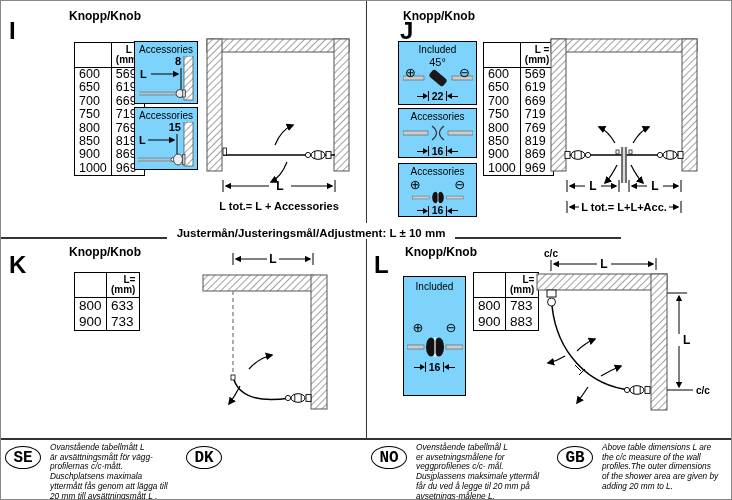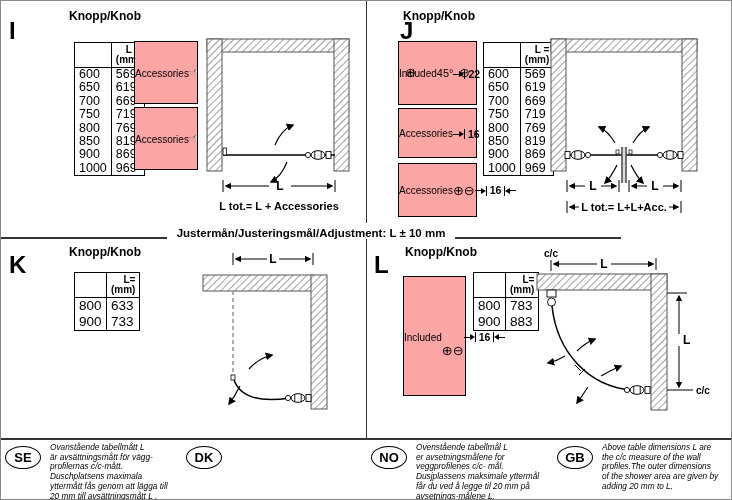--- a/index.html
+++ b/index.html
@@ -13,22 +13,22 @@
   
   .dims { position:absolute; border-collapse:collapse; border:1px solid #000; background:#fff; }
   .dims th { font-weight:bold; font-size:10px; line-height:10px; padding:2px 4px; text-align:right;
              border-bottom:1px solid #000; vertical-align:bottom; }
   .dims td { font-size:12.5px; line-height:13.4px; padding:0 4px; text-align:left; }
   .dims.big td { font-size:13.5px; line-height:16px; }
   .dims th:last-child, .dims td:last-child { border-left:1px solid #000; }
   .dims th:first-child { min-width:32px; }
 
   
-  .box { position:absolute; border:1px solid #000; background:#fca5a5; display:flex;
-         flex-direction:row; align-items:center; }
+  .box { position:absolute; border:1px solid #000; background:#7dd3fc; display:flex;
+         flex-direction:column; align-items:center; }
   .box-label { font-size:10px; line-height:12px; margin-top:2px; }
   .angle { font-size:11px; font-weight:normal; line-height:12px; }
   .pm { position:absolute; font-size:13px; line-height:13px; }
   .pmrow { display:flex; justify-content:space-between; width:72%; font-size:13px; line-height:13px; }
 
   
   .dim { display:flex; align-items:center; height:12px; }
   .dim .seg { width:6px; height:1px; background:#000; }
   .dim .ahr { width:0; height:0; border-top:3px solid transparent; border-bottom:3px solid transparent; border-left:5px solid #000; }
   .dim .ahl { width:0; height:0; border-top:3px solid transparent; border-bottom:3px solid transparent; border-right:5px solid #000; }
@@ -48,21 +48,21 @@
   
   .vdiv { position:absolute; width:1px; background:#333; }
   .adjust-row { position:absolute; top:222px; left:0; width:620px; height:16px; display:flex; align-items:flex-end; }
   .adjust-row .line { flex:1; height:2px; background:#333; }
   .adjust-row .txt { font-size:11.5px; font-weight:bold; padding:0 10px; white-space:nowrap; }
   .hline-footer { position:absolute; top:437px; left:0; width:732px; height:2px; background:#333; }
 
   
   .fcol { position:absolute; top:442px; display:flex; }
   .badge { width:36px; height:23px; border:1.6px solid #000; border-radius:50%; display:flex;
-           align-items:center; justify-content:center; font-weight:bold; font-size:13px; margin-top:3px; flex:none; }
+           align-items:center; justify-content:center; font-weight:bold; font-size:16px; margin-top:3px; flex:none;font-family:Liberation Mono, monospace; }
   .ftext { margin-left:9px; font-size:8.3px; line-height:9.7px; white-space:pre-line;font-style:italic; }
 </style>
 </head>
 <body>
 
 <div class="page">
 
   <svg width="0" height="0" style="position:absolute">
     <defs>
       <pattern id="hatch" patternUnits="userSpaceOnUse" width="5" height="5" patternTransform="rotate(45)">

